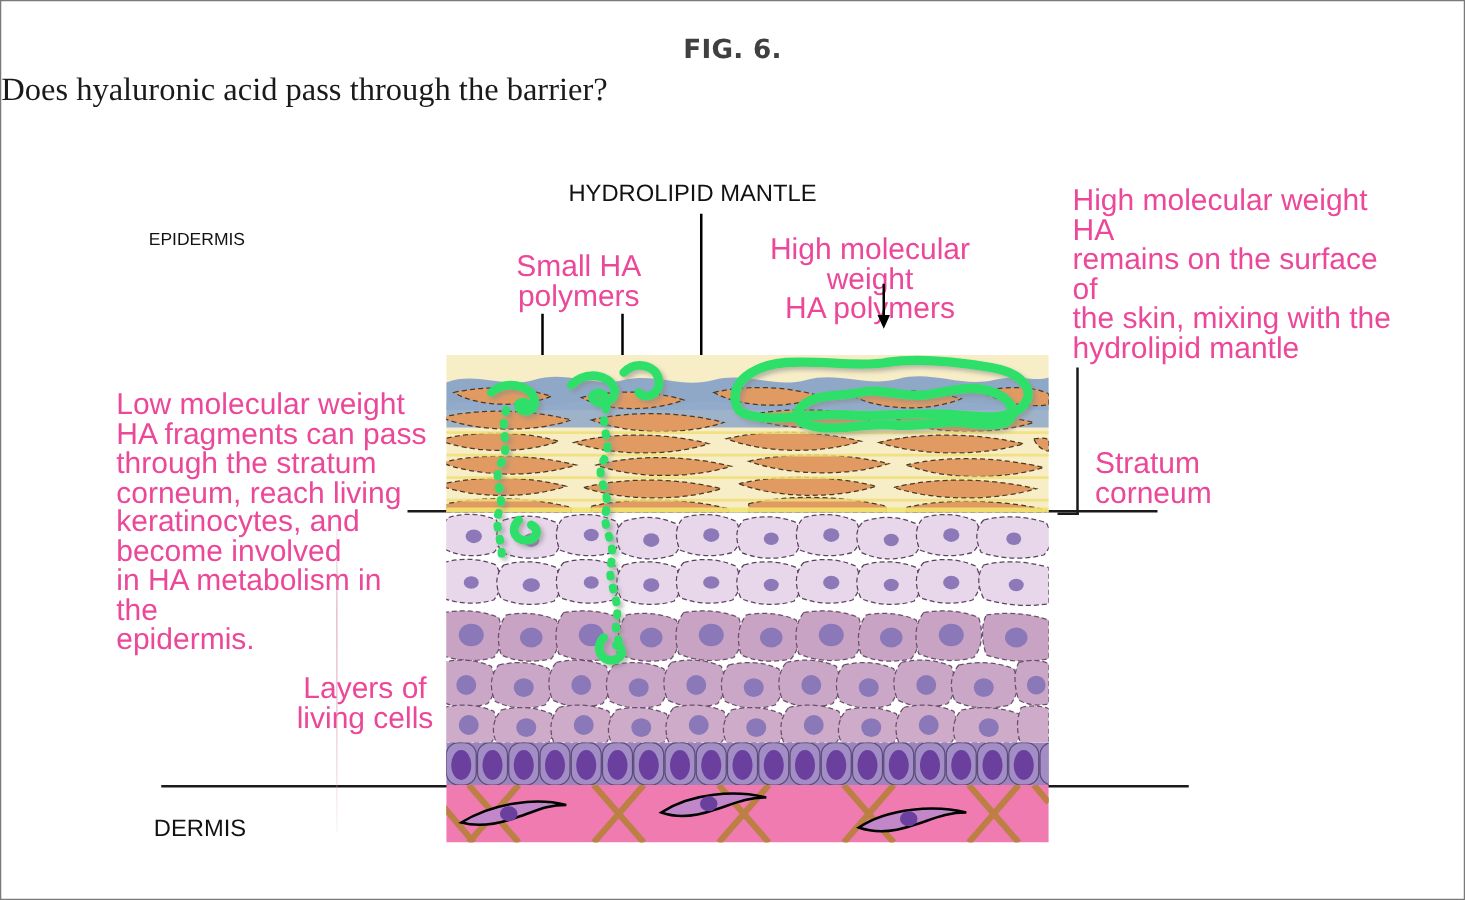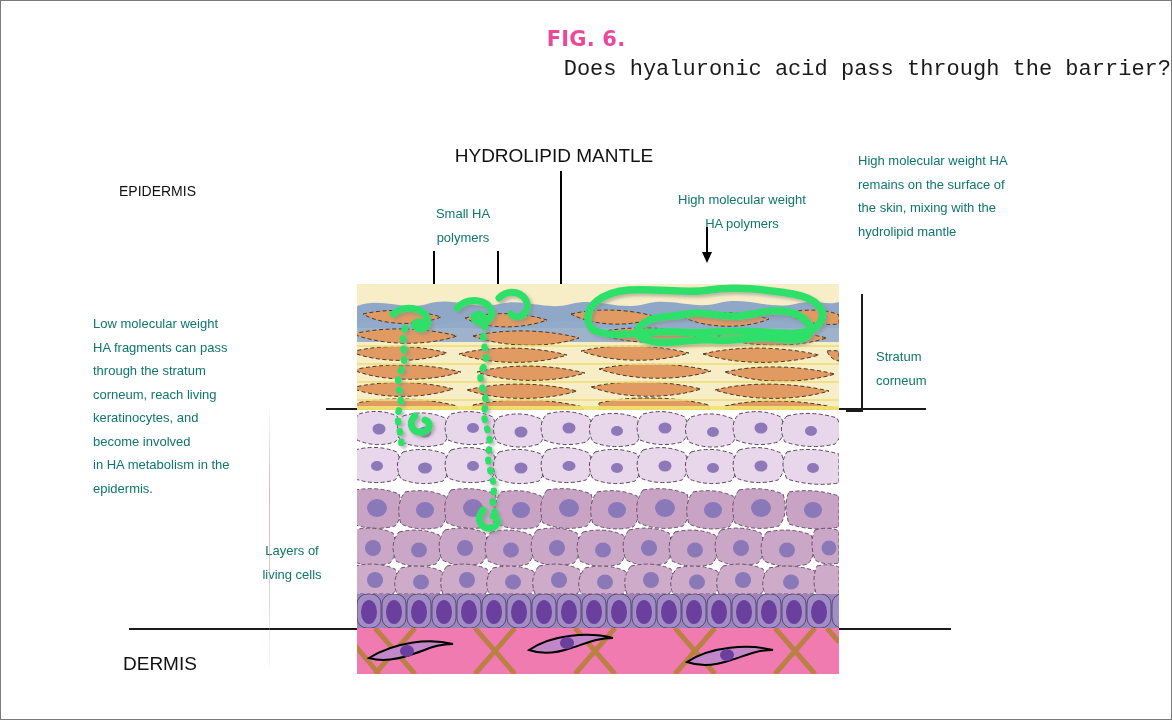--- a/index.html
+++ b/index.html
@@ -12,39 +12,39 @@
     border:1px solid #7a7a7a;
     box-sizing:border-box;
     background:#ffffff;
   }
   .abs{position:absolute;}
 
   
   #fig-number{
     left:0;right:0;top:26px;text-align:center;
     font-family:"DejaVu Sans", sans-serif;
-    font-weight:bold;font-size:21px;letter-spacing:.2px;color:#ec4899;
+    font-weight:bold;font-size:21px;letter-spacing:.2px;color:#404040;
   }
   #fig-subtitle{
-    left:0;right:0;top:56px;text-align:right;
-    font-family:Liberation Mono, monospace;
-    font-size:22px;color:#1a1a1a;
+    left:0;right:0;top:56px;text-align:left;
+    font-family:Liberation Serif, serif;
+    font-size:26px;color:#1a1a1a;
   }
 
   
-  .note{font-size:13px;line-height:23.5px;color:#0f766e;white-space:pre-line;}
+  .note{font-size:24px;line-height:23.5px;color:#ec4899;white-space:pre-line;}
 
   #label-epidermis{left:118px;top:182px;font-size:14px;}
   #label-dermis{left:122px;top:652px;font-size:19px;}
   #note-left{left:92px;top:311px;width:250px;}
   #note-right{left:857px;top:148px;width:258px;}
   #label-hydrolipid{left:553px;top:144px;font-size:19px;transform:translateX(-50%);white-space:nowrap;}
   #label-smallha{left:462px;top:201px;width:160px;text-align:center;transform:translateX(-50%);}
-  #label-hmw{left:741px;top:187px;width:230px;text-align:center;transform:translateX(-50%);}
-  #label-stratum{left:875px;top:344px;width:110px;}
+  #label-hmw{left:695px;top:187px;width:230px;text-align:center;transform:translateX(-50%);}
+  #label-stratum{left:875px;top:358px;width:110px;}
   #label-living{left:236px;top:538px;width:110px;text-align:center;}
 
   
   .hline{background:#1a1a1a;height:2px;}
   #divider-sc-bottom{left:325px;top:407px;width:600px;}
   #divider-dermis{left:128px;top:627px;width:822px;}
   #bracket-v{left:860px;top:293px;height:118px;width:1.5px;background:#1a1a1a;}
   #bracket-foot{left:845px;top:409px;width:17px;}
   #faint-vline{left:268px;top:400px;width:1px;height:265px;
      background:linear-gradient(to bottom,rgba(214,160,180,.0),rgba(214,150,175,.75),rgba(214,150,175,.55),rgba(230,190,205,.15));}

